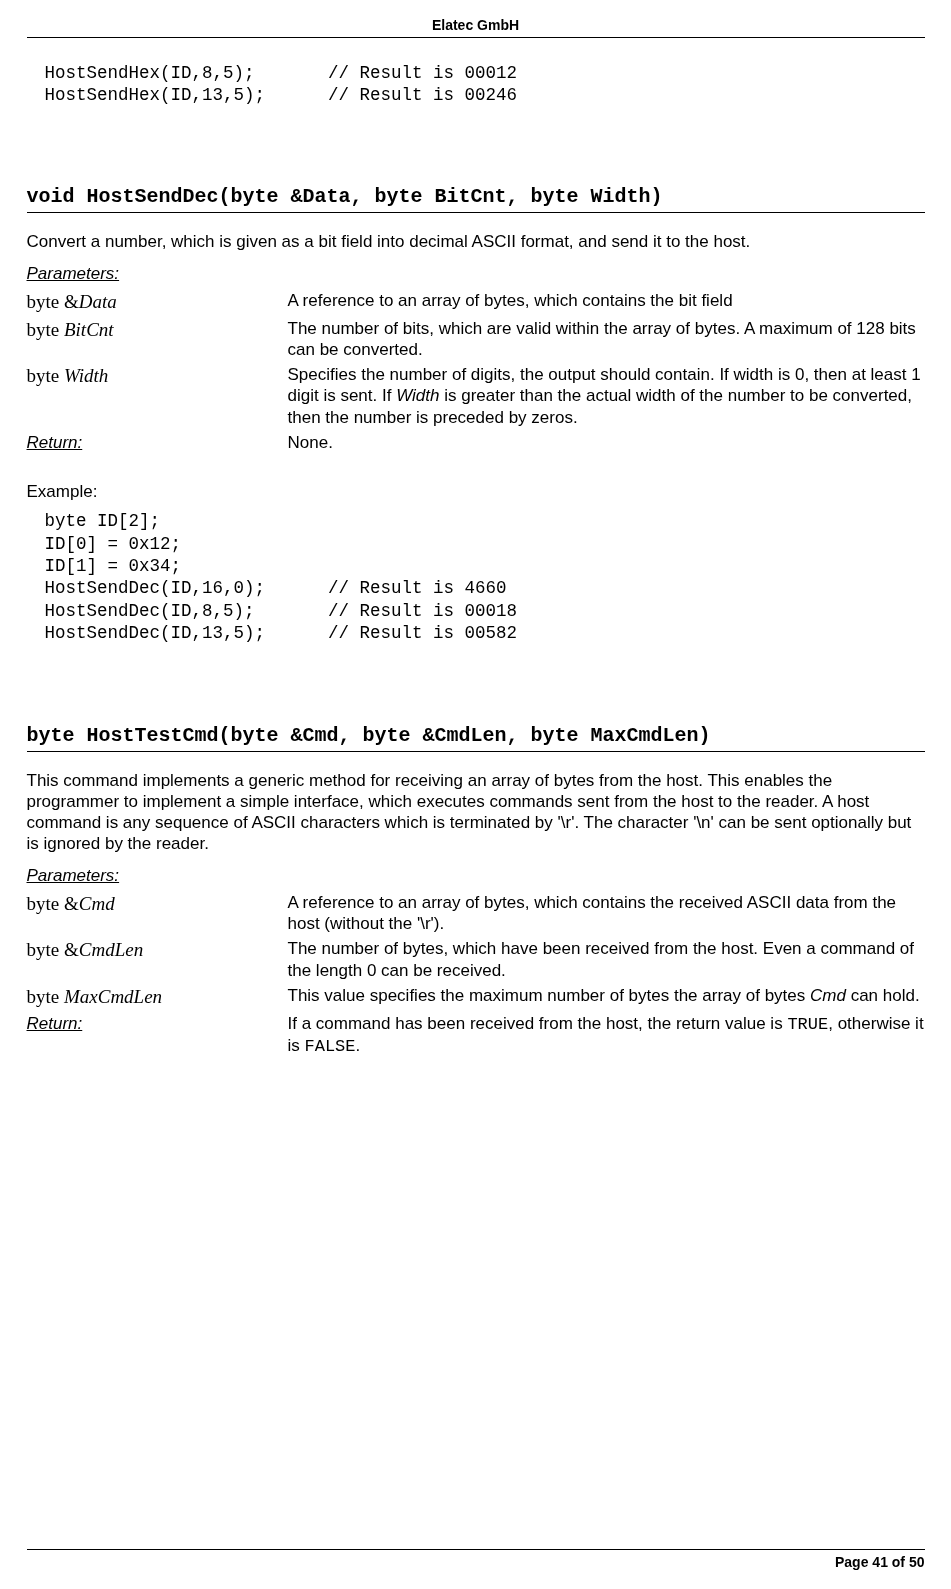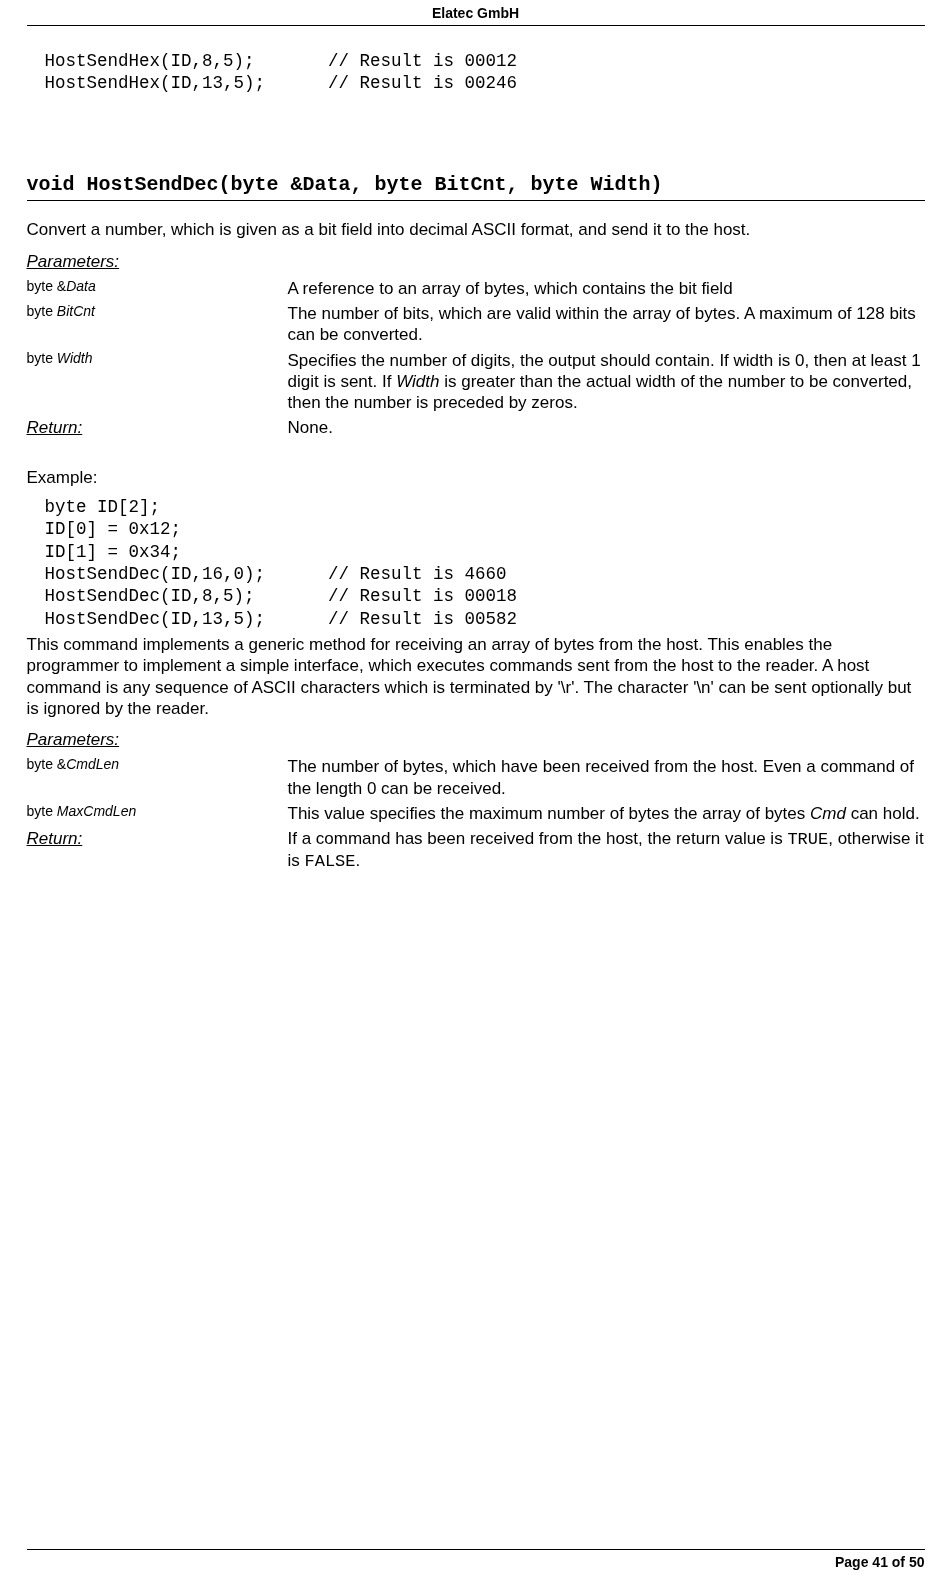--- a/index.html
+++ b/index.html
@@ -8,21 +8,21 @@
     background: #fff;
     font-family: Arial, Helvetica, sans-serif;
     color: #000;
     font-size: 17px;
     line-height: 1.25;
   }
   .page {
     width: 946px;
     min-height: 1589px;
     margin: 0 auto;
-    padding: 0 24px;
+    padding: 12px 24px;
     box-sizing: border-box;
     position: relative;
   }
   .header {
     border-bottom: 1.5px solid #000;
     text-align: center;
     font-weight: bold;
     font-size: 14px;
     padding: 5px 0 2px;
     margin-bottom: 24px;
@@ -51,22 +51,22 @@
     margin: 6px 0 6px 0;
     font-style: italic;
   }
   .row {
     display: flex;
     align-items: flex-start;
     margin: 0 0 4px 0;
   }
   .row .lbl {
     flex: 0 0 240px;
-    font-family: Liberation Sans, sans-serif;
-    font-size: 14px;
+    font-family: Liberation Serif, serif;
+    font-size: 19px;
     white-space: pre;
   }
   .row .lbl .ital { font-style: italic; }
   .row .lbl.ret {
     font-family: Arial, Helvetica, sans-serif;
     text-decoration: underline;
     font-size: 17px;
     font-style: italic;
   }
   .row .desc { flex: 1; margin-left: 21px; }
@@ -124,25 +124,30 @@
   </div>
 
   <div class="example-h">Example:</div>
   <div class="codeblock">byte ID[2];
 ID[0] = 0x12;
 ID[1] = 0x34;
 HostSendDec(ID,16,0);      // Result is 4660
 HostSendDec(ID,8,5);       // Result is 00018
 HostSendDec(ID,13,5);      // Result is 00582</div>
 
+  <div class="section-title">byte HostTestCmd(byte &amp;Cmd, byte &amp;CmdLen, byte MaxCmdLen)</div>
 
   <p class="para">This command implements a generic method for receiving an array of bytes from the host. This enables the programmer to implement a simple interface, which executes commands sent from the host to the reader. A host command is any sequence of ASCII characters which is terminated by '\r'. The character '\n' can be sent optionally but is ignored by the reader.</p>
 
   <div class="params-h">Parameters:</div>
 
+  <div class="row">
+    <div class="lbl"><span>byte &amp;</span><span class="ital">Cmd</span></div>
+    <div class="desc">A reference to an array of bytes, which contains the received ASCII data from the host (without the '\r').</div>
+  </div>
 
   <div class="row">
     <div class="lbl"><span>byte &amp;</span><span class="ital">CmdLen</span></div>
     <div class="desc">The number of bytes, which have been received from the host. Even a command of the length 0 can be received.</div>
   </div>
 
   <div class="row">
     <div class="lbl"><span>byte </span><span class="ital">MaxCmdLen</span></div>
     <div class="desc"><span>This value specifies the maximum number of bytes the array of bytes </span><span class="ital">Cmd</span><span> can hold.</span></div>
   </div>

